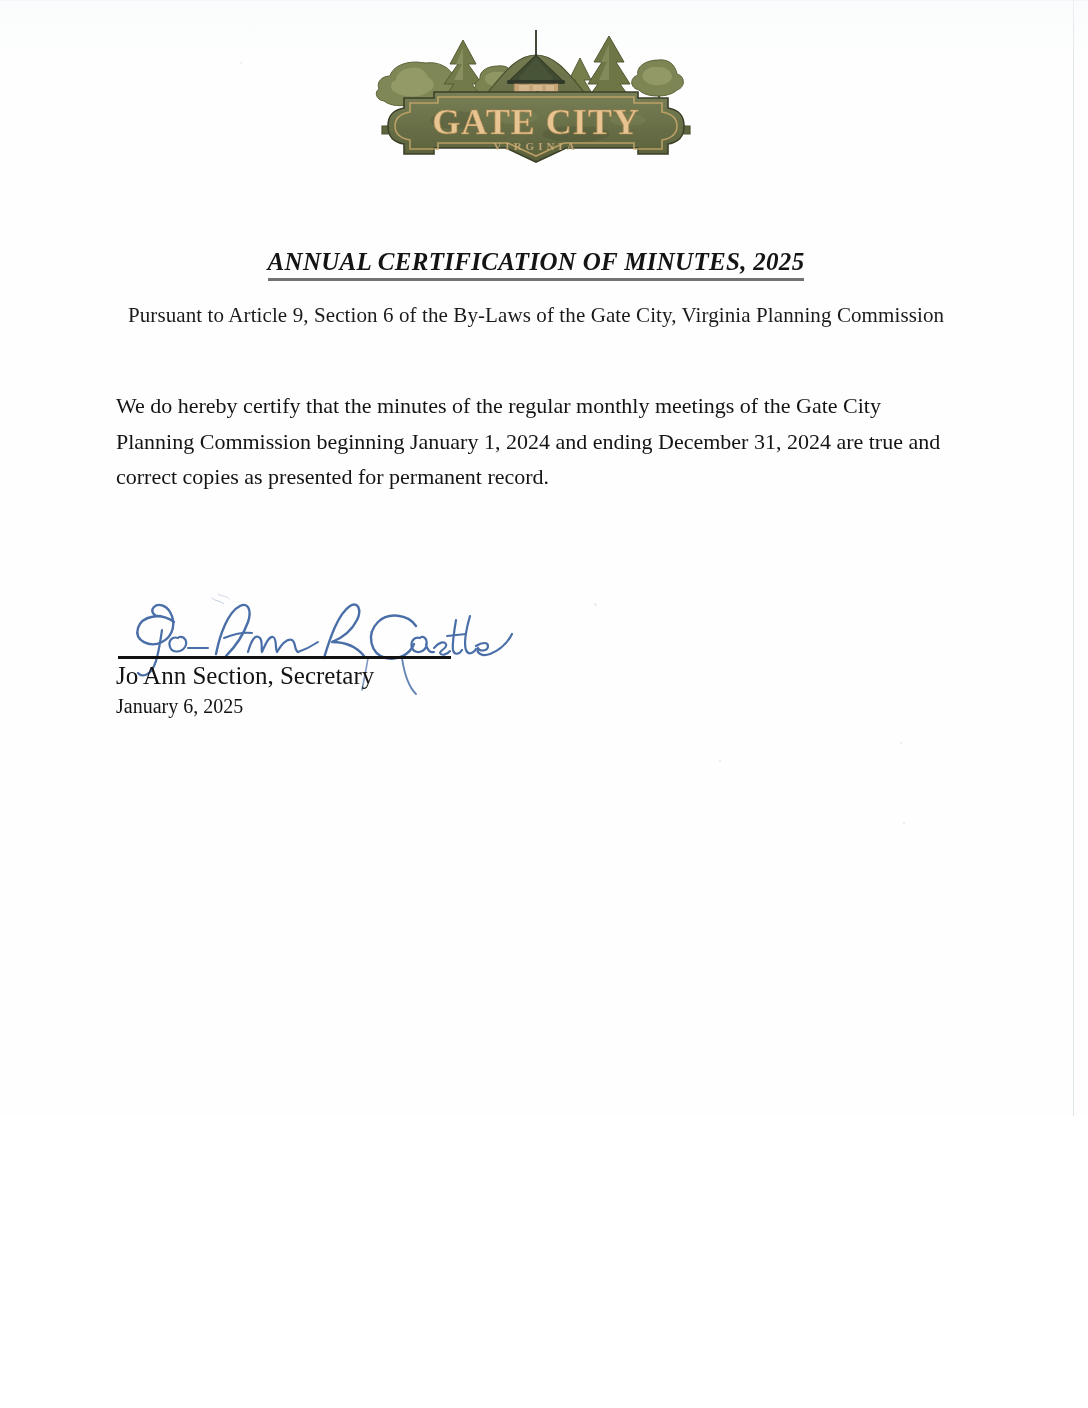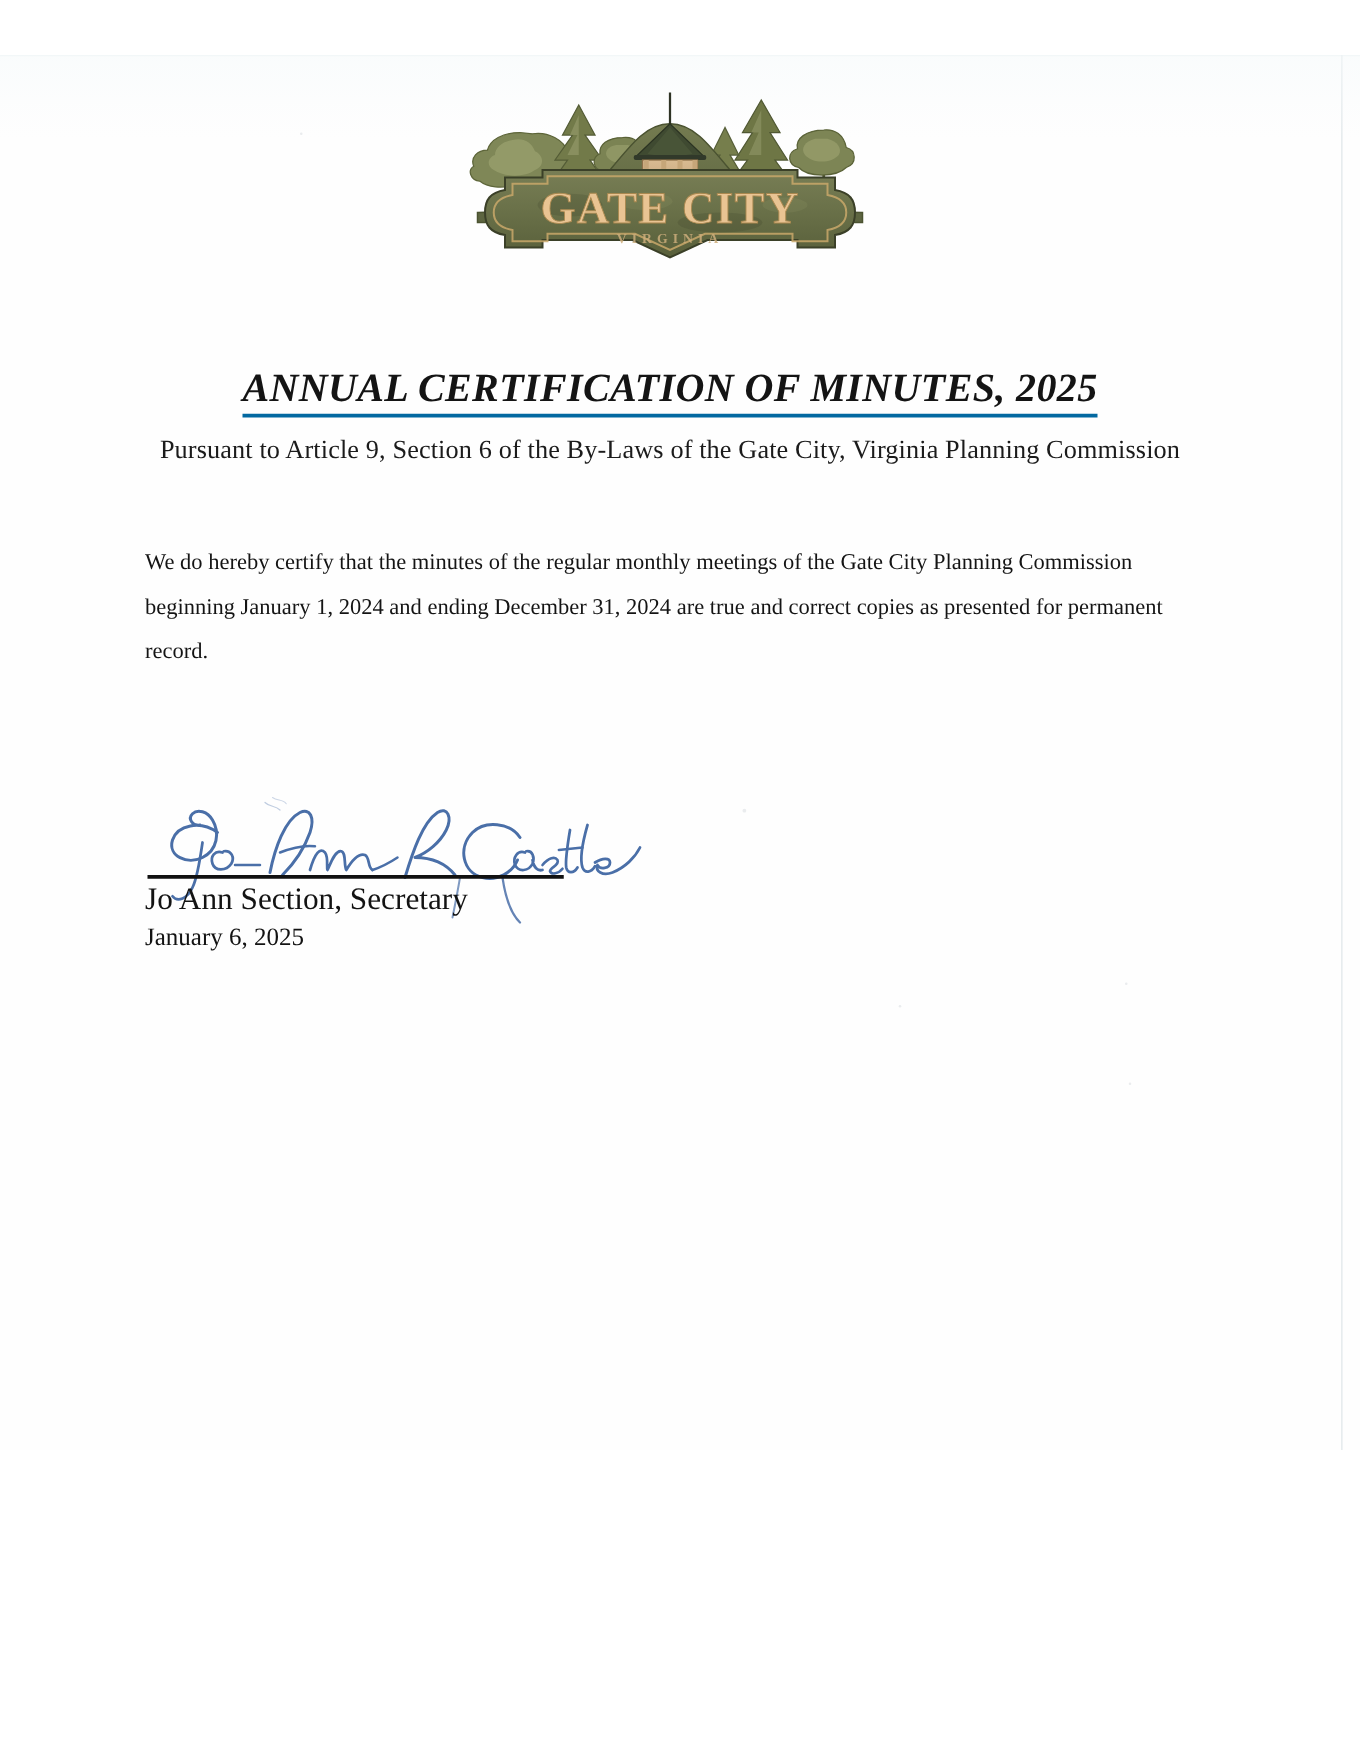--- a/index.html
+++ b/index.html
@@ -9,21 +9,20 @@
   }
   body {
     font-family: "Liberation Serif", serif;
   }
   .page {
     position: relative;
     width: 1088px;
     height: 1116px;
     background: #fefefe;
     overflow: hidden;
-    margin-top: 44px;
   }
   
   .scan-edge-right {
     position: absolute;
     top: 0;
     left: 1073px;
     width: 1px;
     height: 1408px;
     background: #dfe6e9;
   }
@@ -70,23 +69,23 @@
     left: 0;
     top: 248px;
     width: 1072px;
     text-align: center;
   }
   .doc-title {
     display: inline-block;
     font-family: "Liberation Serif", serif;
     font-weight: bold;
     font-style: italic;
-    font-size: 32px;
+    font-size: 25px;
     color: #141414;
-    border-bottom: 3px solid #0369a1;
+    border-bottom: 3px solid #737373;
     padding-bottom: 2px;
     letter-spacing: 0.3px;
   }
   .pursuant {
     position: absolute;
     left: 0;
     top: 303px;
     width: 1072px;
     text-align: center;
     font-family: "Liberation Serif", serif;
@@ -95,21 +94,21 @@
     letter-spacing: 0.1px;
   }
 
   
   .body-text {
     position: absolute;
     left: 116px;
     top: 388px;
     width: 848px;
     font-family: "Liberation Serif", serif;
-    font-size: 18px;
+    font-size: 22px;
     line-height: 35.5px;
     color: #141414;
     text-align: left;
   }
 
   
   .sig-block {
     position: absolute;
     left: 116px;
     top: 586px;

